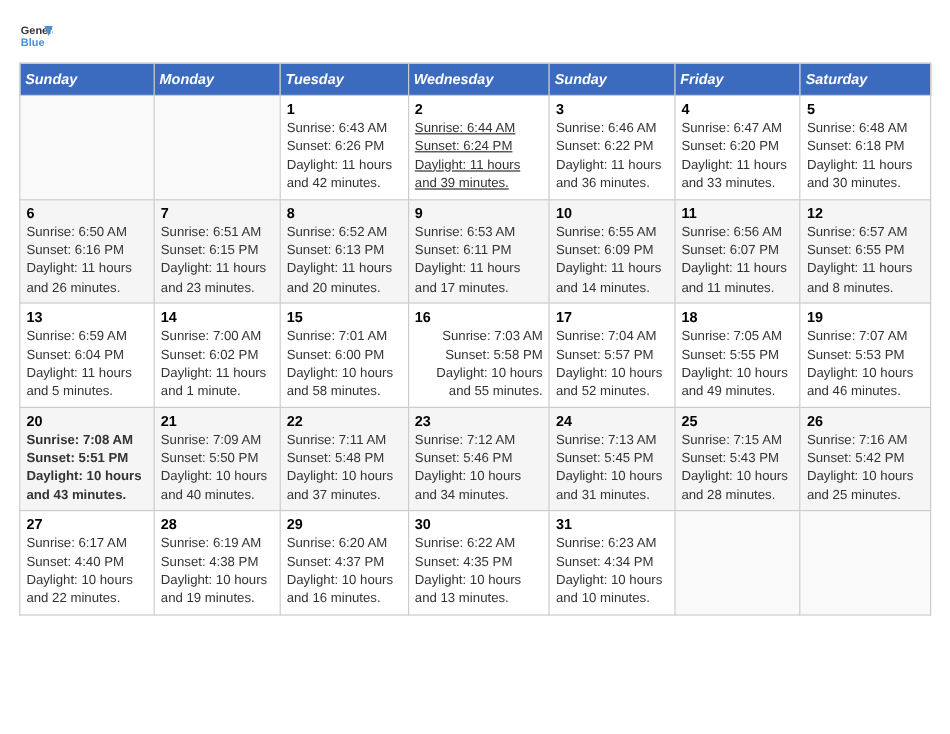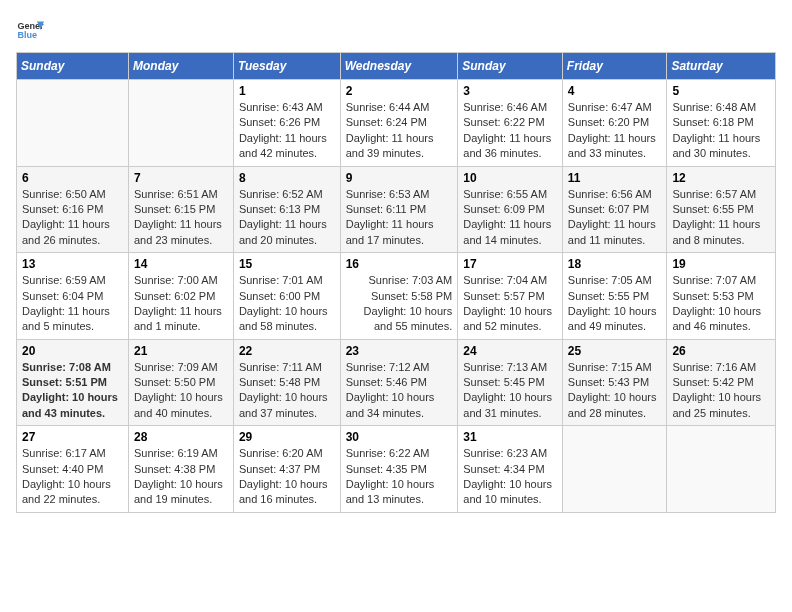--- a/index.html
+++ b/index.html
@@ -107,21 +107,21 @@
         <td class="empty-cell"></td>
         <td class="empty-cell"></td>
         <td>
           <div class="day-number">1</div>
           <div class="day-info" style="white-space: pre-line;">Sunrise: 6:43 AM
 Sunset: 6:26 PM
 Daylight: 11 hours and 42 minutes.</div>
         </td>
         <td>
           <div class="day-number">2</div>
-          <div class="day-info" style="white-space: pre-line;">Sunrise: 6:44 AM
+          <div class="day-info" style="white-space: pre-line; text-decoration: underline;">Sunrise: 6:44 AM
 Sunset: 6:24 PM
 Daylight: 11 hours and 39 minutes.</div>
         </td>
         <td>
           <div class="day-number">3</div>
           <div class="day-info" style="white-space: pre-line;">Sunrise: 6:46 AM
 Sunset: 6:22 PM
 Daylight: 11 hours and 36 minutes.</div>
         </td>
         <td>

